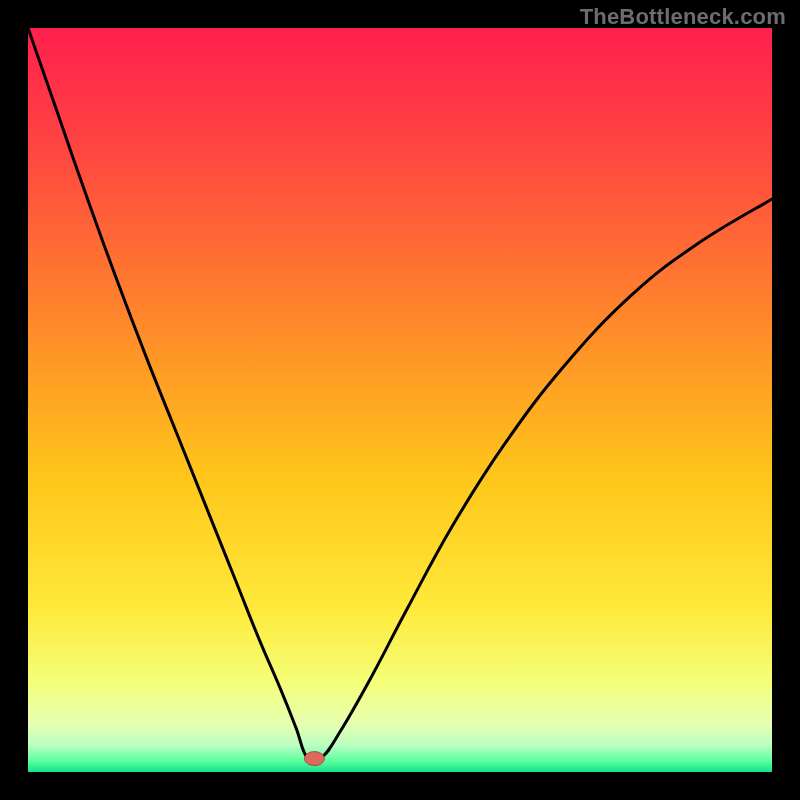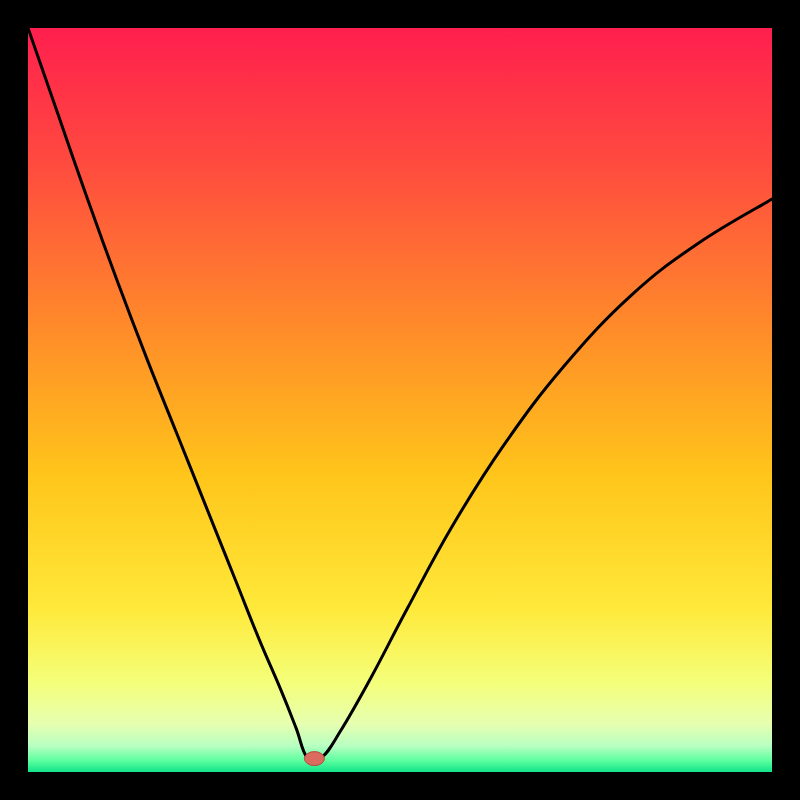--- a/index.html
+++ b/index.html
@@ -37,20 +37,21 @@
     font-weight: 600;
     color: #6d6d6d;
     letter-spacing: 0.2px;
     user-select: none;
   }
 </style>
 </head>
 <body>
 
 <div class="frame">
+  <div class="watermark">TheBottleneck.com</div>
 
   <div class="plot-area">
     <svg viewBox="0 0 744 744">
       <defs>
         <linearGradient id="bg-grad" x1="0" y1="0" x2="0" y2="1">
             <stop offset="0%" stop-color="#ff1f4e"></stop>
             <stop offset="18%" stop-color="#ff4a3f"></stop>
             <stop offset="40%" stop-color="#ff8a2a"></stop>
             <stop offset="60%" stop-color="#ffc51a"></stop>
             <stop offset="78%" stop-color="#ffe93a"></stop>

